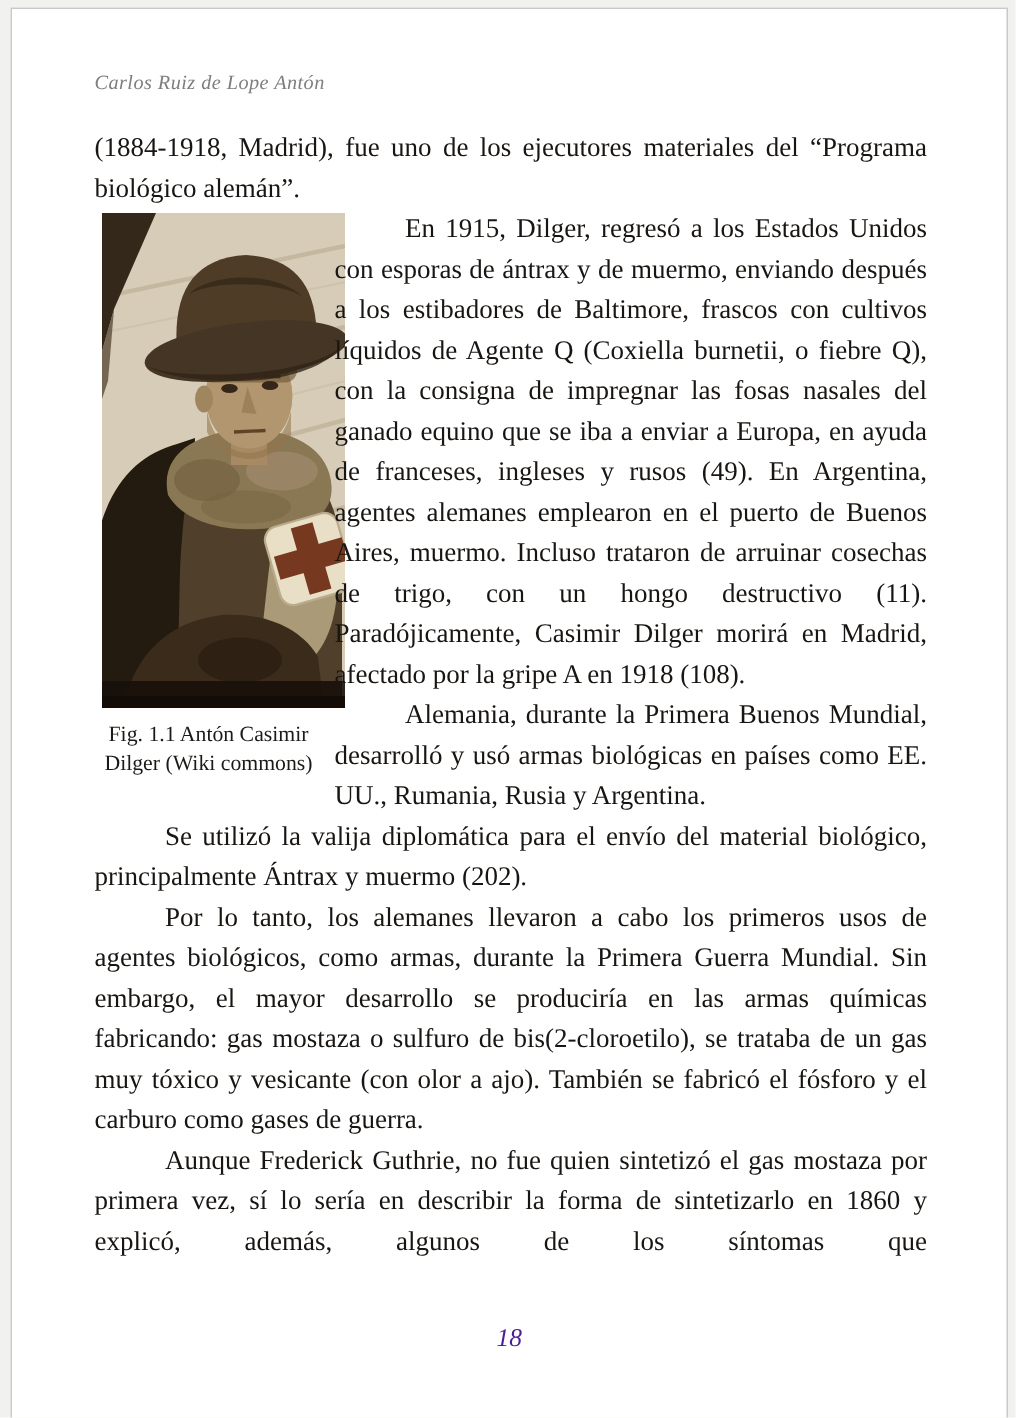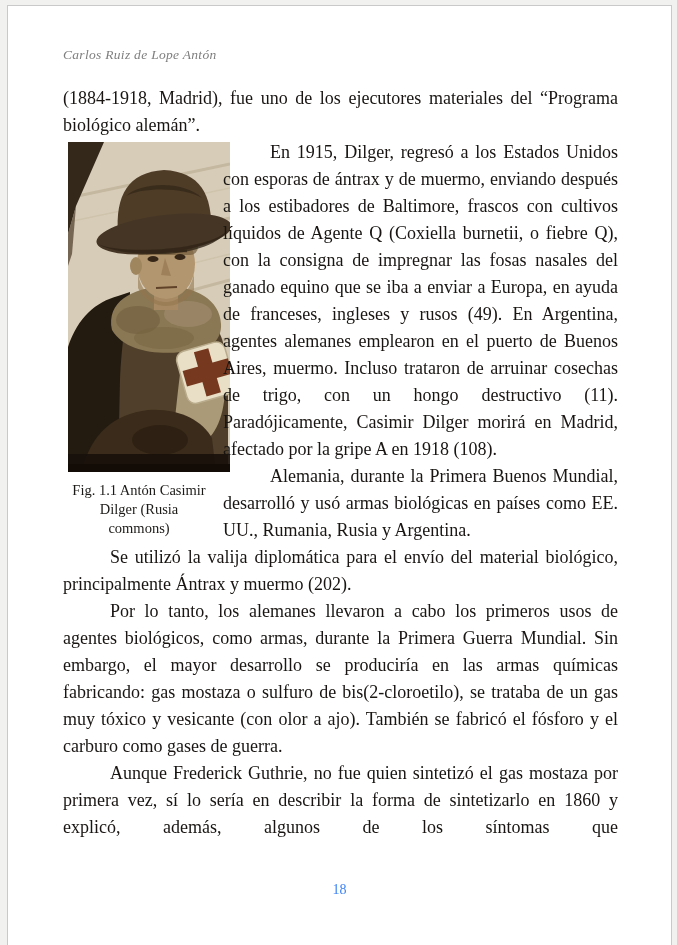--- a/index.html
+++ b/index.html
@@ -27,21 +27,21 @@
   figure.photo-figure{
     float:left;width:142px;margin:3px 13px 4px 5px;padding:0;
   }
   figure.photo-figure svg{display:block;}
   figcaption{
     margin-top:9px;text-align:center;text-indent:0;
     font-size:14.5px;line-height:19px;color:#1c1a17;
   }
   .page-number{
     position:absolute;top:876px;left:0;width:100%;
-    text-align:center;font-size:14px;color:#3b82f6;
+    text-align:center;font-size:17px;color:#4c1d95;font-style:italic;
   }
 </style>
 </head>
 <body>
 
 <div class="page">
 
   <div class="running-header">Carlos Ruiz de Lope Antón</div>
 
   <div class="body-text">
@@ -107,21 +107,21 @@
         </g>
 
         <path d="M14,330 C22,292 46,272 80,268 C110,266 134,278 144,296 L148,330 Z" fill="#3a2b1a"></path>
         <ellipse cx="92" cy="298" rx="28" ry="15" fill="#2e2113"></ellipse>
 
         <rect x="0" y="312" width="162" height="18" fill="#17100a" opacity="0.9"></rect>
         <rect x="0" y="322" width="162" height="8" fill="#120b06"></rect>
       </svg>
       <figcaption>
         <span>Fig. 1.1 Antón Casimir</span><br>
-        <span>Dilger (Rusia commons)</span>
+        <span>Dilger (Wiki commons)</span>
       </figcaption>
     </figure>
 
     <p class="para">En 1915, Dilger, regresó a los Estados Unidos con esporas de ántrax y de muermo, enviando después a los estibadores de Baltimore, frascos con cultivos líquidos de Agente Q (Coxiella burnetii, o fiebre Q), con la consigna de impregnar las fosas nasales del ganado equino que se iba a enviar a Europa, en ayuda de franceses, ingleses y rusos (49). En Argentina, agentes alemanes emplearon en el puerto de Buenos Aires, muermo. Incluso trataron de arruinar cosechas de trigo, con un hongo destructivo (11). Paradójicamente, Casimir Dilger morirá en Madrid, afectado por la gripe A en 1918 (108).</p>
 
     <p class="para">Alemania, durante la Primera Buenos Mundial, desarrolló y usó armas biológicas en países como EE. UU., Rumania, Rusia y Argentina.</p>
 
     <p class="para">Se utilizó la valija diplomática para el envío del material biológico, principalmente Ántrax y muermo (202).</p>
 
     <p class="para">Por lo tanto, los alemanes llevaron a cabo los primeros usos de agentes biológicos, como armas, durante la Primera Guerra Mundial. Sin embargo, el mayor desarrollo se produciría en las armas químicas fabricando: gas mostaza o sulfuro de bis(2-cloroetilo), se trataba de un gas muy tóxico y vesicante (con olor a ajo). También se fabricó el fósforo y el carburo como gases de guerra.</p>

